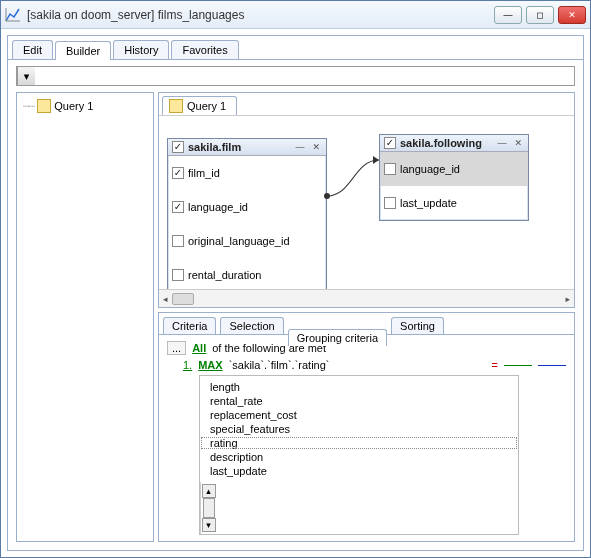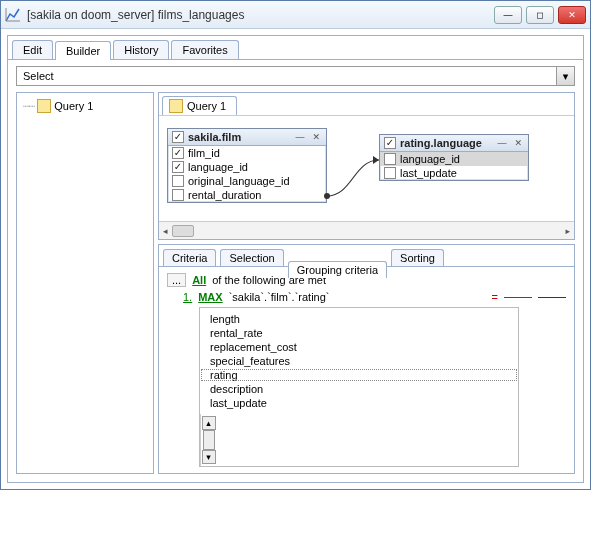--- a/index.html
+++ b/index.html
@@ -1,17 +1,17 @@
 <!DOCTYPE html>
 <html><head>
 <meta charset="utf-8">
 <style>
   * { box-sizing: border-box; margin: 0; padding: 0; }
   body { font-family: "Segoe UI", Tahoma, sans-serif; font-size: 11px; background: #fff; }
-  .window { width: 591px; height: 490px; border: 1px solid #5a7ba8; background: #fff; display: flex; flex-direction: column; }
+  .window { width: 591px; height: 558px; border: 1px solid #5a7ba8; background: #fff; display: flex; flex-direction: column; }
   .titlebar { height: 28px; background: linear-gradient(#f5f9fd,#e3ecf7); display: flex; align-items: center; padding: 0 4px; border-bottom: 1px solid #bcd; }
   .titlebar .icon { width: 16px; height: 16px; margin-right: 6px; display: inline-flex; align-items: center; justify-content: center; }
   .titlebar .title { flex: 1; color: #333; font-size: 12px; }
   .winbtns { display: flex; gap: 4px; }
   .winbtn { width: 28px; height: 18px; border: 1px solid #8aa; border-radius: 3px; background: linear-gradient(#fdfdfd,#e0e8f0); display: flex; align-items: center; justify-content: center; font-size: 9px; cursor: pointer; }
   .winbtn.close { background: linear-gradient(#f07171,#d43a2f); border-color: #a02820; color: #fff; }
   .outer-pad { flex: 1; border: 1px solid #9cb0cc; margin: 6px; display: flex; flex-direction: column; overflow: hidden; justify-content: center; }
   .tabs { display: flex; padding: 4px 4px 0 4px; background: #fff; border-bottom: 1px solid #9cb0cc; }
   .tab { padding: 3px 10px; border: 1px solid #9cb0cc; border-bottom: none; background: #f2f5fb; margin-right: 2px; border-radius: 3px 3px 0 0; cursor: pointer; position: relative; }
   .tab.active { background: #fff; top: 1px; }
@@ -25,21 +25,21 @@
   .tree-icon { width: 14px; height: 14px; background: #fbe89a; border: 1px solid #c9a437; display: inline-block; }
   .right-pane { flex: 1; display: flex; flex-direction: column; gap: 4px; overflow: hidden; }
   .canvas-wrap { border: 1px solid #9cb0cc; display: flex; flex-direction: column; flex: 1; overflow: hidden;}
   .canvas-tabs { display: flex; border-bottom: 1px solid #ccc; padding: 3px 3px 0 3px; }
   .canvas-tab { padding: 2px 10px 2px 6px; border: 1px solid #9cb0cc; border-bottom: none; background: #fff; border-radius: 3px 3px 0 0; display: flex; align-items: center; gap: 4px; cursor: pointer;}
   .canvas { flex: 1; position: relative; background: #fff; overflow: hidden; }
   .table-box { position: absolute; border: 1px solid #7a8aa5; background: #fff; font-size: 11px; box-shadow: 0 0 0 1px #d7e0ee inset; }
   .table-box .hdr { background: linear-gradient(#eef3fa,#d5e0ef); border-bottom: 1px solid #aab; padding: 2px 4px; display: flex; align-items: center; gap: 4px; }
   .table-box .hdr .tname { flex: 1; font-weight: bold; color: #222; }
   .winctl { font-size: 9px; color: #555; cursor: pointer; padding: 0 2px;}
-  .table-box .row { display: flex; align-items: center; gap: 4px; padding: 1px 4px; }
+  .table-box .row { display: flex; align-items: center; gap: 4px; padding: 11px 4px; }
   .table-box .row.sel { background: #d8d8d8; }
   .cb { width: 12px; height: 12px; border: 1px solid #888; background: #fff; display: inline-flex; align-items: center; justify-content: center; font-size: 10px; line-height: 1; cursor: pointer; }
   .cb.checked::after { content: "✓"; color: #222; font-size: 10px; }
   .join-line { position: absolute; pointer-events: none; }
   .hscroll { height: 18px; border-top: 1px solid #ccc; display: flex; align-items: center; padding: 0 4px; gap: 4px; background: #f3f3f3;}
   .hscroll .arrow { font-size: 9px; color: #555; cursor: pointer;}
   .hscroll .thumb { width: 22px; height: 12px; background: #ddd; border: 1px solid #aaa; border-radius: 2px;}
   .criteria-wrap { border: 1px solid #9cb0cc; display: flex; flex-direction: column; }
   .ctabs { display: flex; border-bottom: 1px solid #9cb0cc; padding: 4px 4px 0 4px;}
   .ctab { padding: 2px 8px; border: 1px solid #9cb0cc; border-bottom: none; background: #f2f5fb; margin-right: 4px; border-radius: 3px 3px 0 0; cursor:pointer;}
@@ -83,21 +83,20 @@
 
   <div class="outer-pad">
     <div class="tabs">
       <div class="tab">Edit</div>
       <div class="tab active">Builder</div>
       <div class="tab">History</div>
       <div class="tab">Favorites</div>
     </div>
 
     <div class="selectbar">
-      <span>Select</span>
       <div class="dd">▾</div>
     </div>
 
     <div class="main-split">
       <div class="tree-pane">
         <div class="tree-item">
           <span class="dotted">┈┈</span>
           <span class="tree-icon"></span>
           <span>Query 1</span>
         </div>
@@ -105,21 +104,21 @@
 
       <div class="right-pane">
         <div class="canvas-wrap">
           <div class="canvas-tabs">
             <div class="canvas-tab">
               <span class="tree-icon"></span>
               <span>Query 1</span>
             </div>
           </div>
           <div class="canvas" id="canvas">
-              <div class="table-box" style="left: 8px; top: 12px; width: 160px;">
+              <div class="table-box" style="left: 8px; top: 22px; width: 160px;">
                 <div class="hdr">
                   <span class="cb checked"></span>
                   <span class="tname">sakila.film</span>
                   <span class="winctl">—</span>
                   <span class="winctl">✕</span>
                 </div>
                 <div class="row">
                   <span class="cb checked"></span>
                   <span>film_id</span>
                 </div>
@@ -132,21 +131,21 @@
                   <span>original_language_id</span>
                 </div>
                 <div class="row">
                   <span class="cb "></span>
                   <span>rental_duration</span>
                 </div>
               </div>
               <div class="table-box" style="left: 220px; top: 18px; width: 150px;">
                 <div class="hdr">
                   <span class="cb checked"></span>
-                  <span class="tname">rating.language</span>
+                  <span class="tname">sakila.following</span>
                   <span class="winctl">—</span>
                   <span class="winctl">✕</span>
                 </div>
                 <div class="row sel">
                   <span class="cb "></span>
                   <span>language_id</span>
                 </div>
                 <div class="row">
                   <span class="cb "></span>
                   <span>last_update</span>

